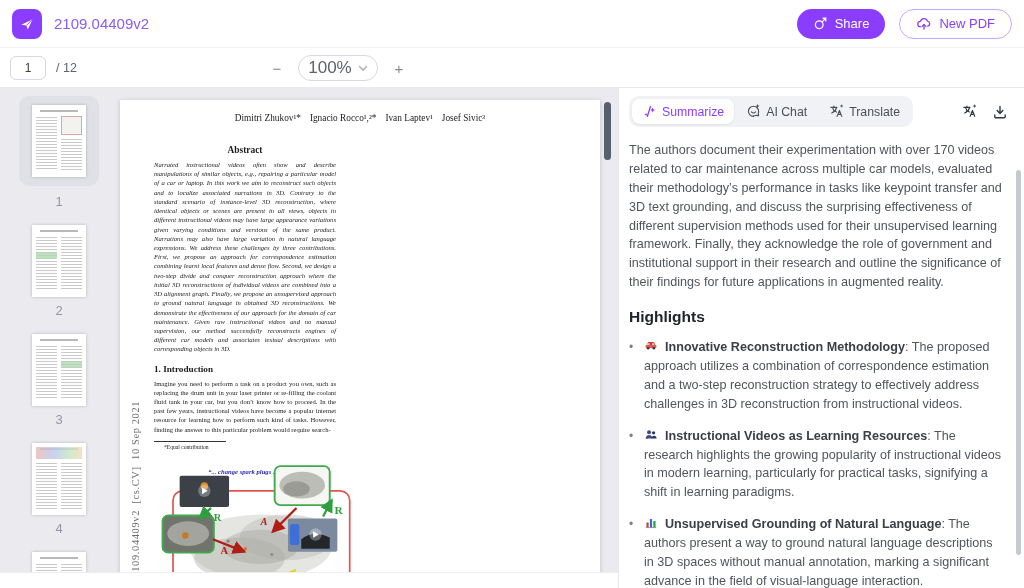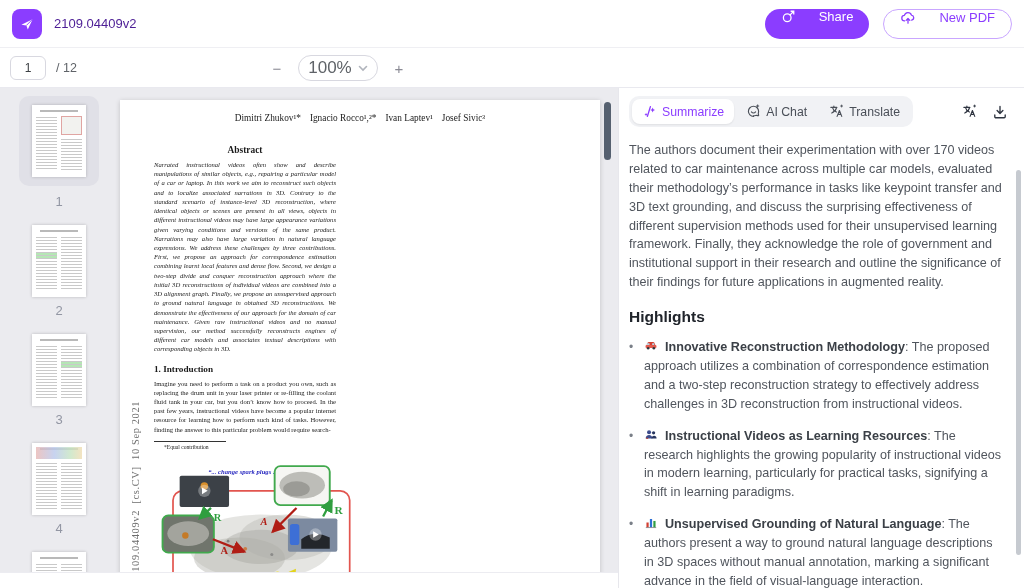--- a/index.html
+++ b/index.html
@@ -4,23 +4,23 @@
 <style>
   * { margin:0; padding:0; box-sizing:border-box; }
   html,body { width:1024px; height:588px; overflow:hidden; background:#fff;
     font-family:"Liberation Sans", sans-serif; }
 
   
   .topbar { height:48px; display:flex; align-items:center; padding:0 12px;
     background:#fff; border-bottom:1px solid #efeff3; }
   .logo { width:30px; height:30px; border-radius:8px; background:#8B3DFF;
     display:flex; align-items:center; justify-content:center; cursor:pointer; }
-  .doc-title { margin-left:12px; font-size:13px; color:#4c1d95; }
+  .doc-title { margin-left:12px; font-size:15px; color:#8b5cf6; }
   .topbar .spacer { flex:1; }
-  .btn { display:flex; gap:23px; height:30px; border-radius:15px;
+  .btn { display:flex; align-items:center; gap:7px; height:30px; border-radius:15px;
     font-size:13px; padding:0 16px; cursor:pointer; border:none; }
   .btn-share { background:#8B3DFF; color:#fff; margin-right:14px; }
   .btn-newpdf { background:#fff; color:#8B3DFF; border:1px solid #c9a6ff; }
 
   
   .toolbar { height:40px; background:#fff; border-bottom:1px solid #e9e9ef;
     position:relative; display:flex; align-items:center; padding:0 10px; }
   .page-input { width:36px; height:24px; border:1px solid #d8d8e0; border-radius:6px;
     text-align:center; font-size:12px; color:#3c4043; outline:none; }
   .page-total { margin-left:10px; font-size:12.5px; color:#5f6368; }

